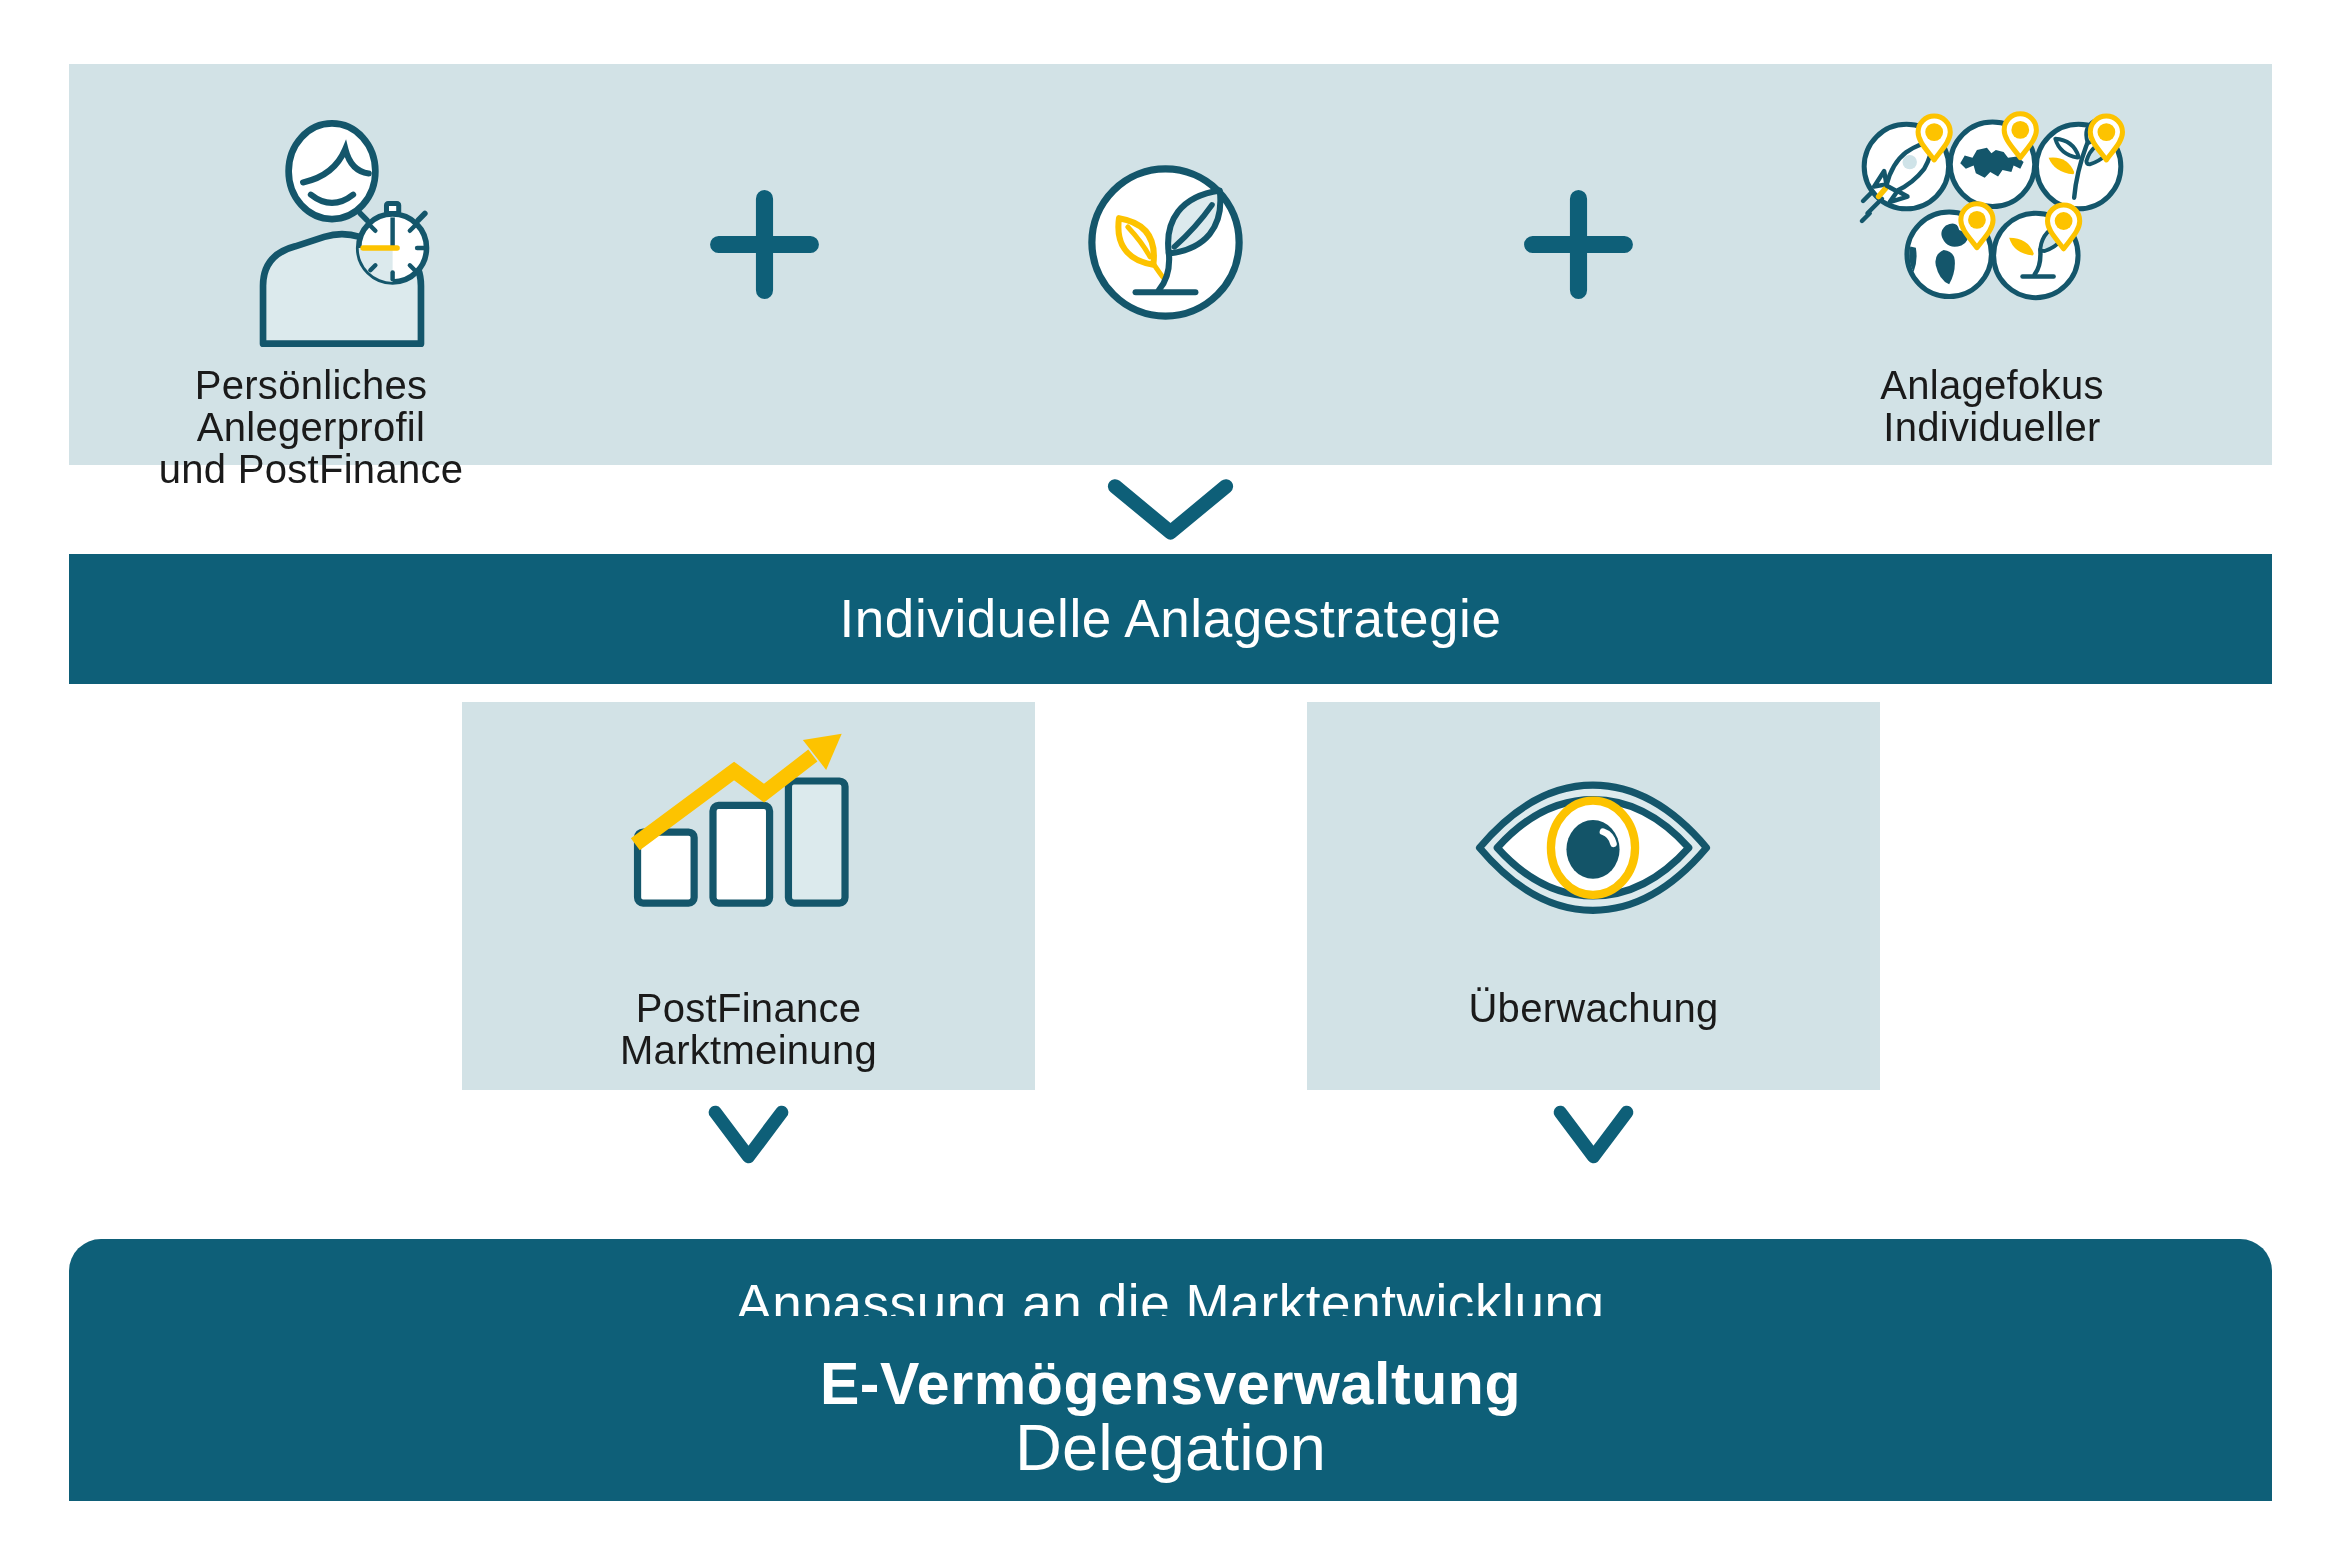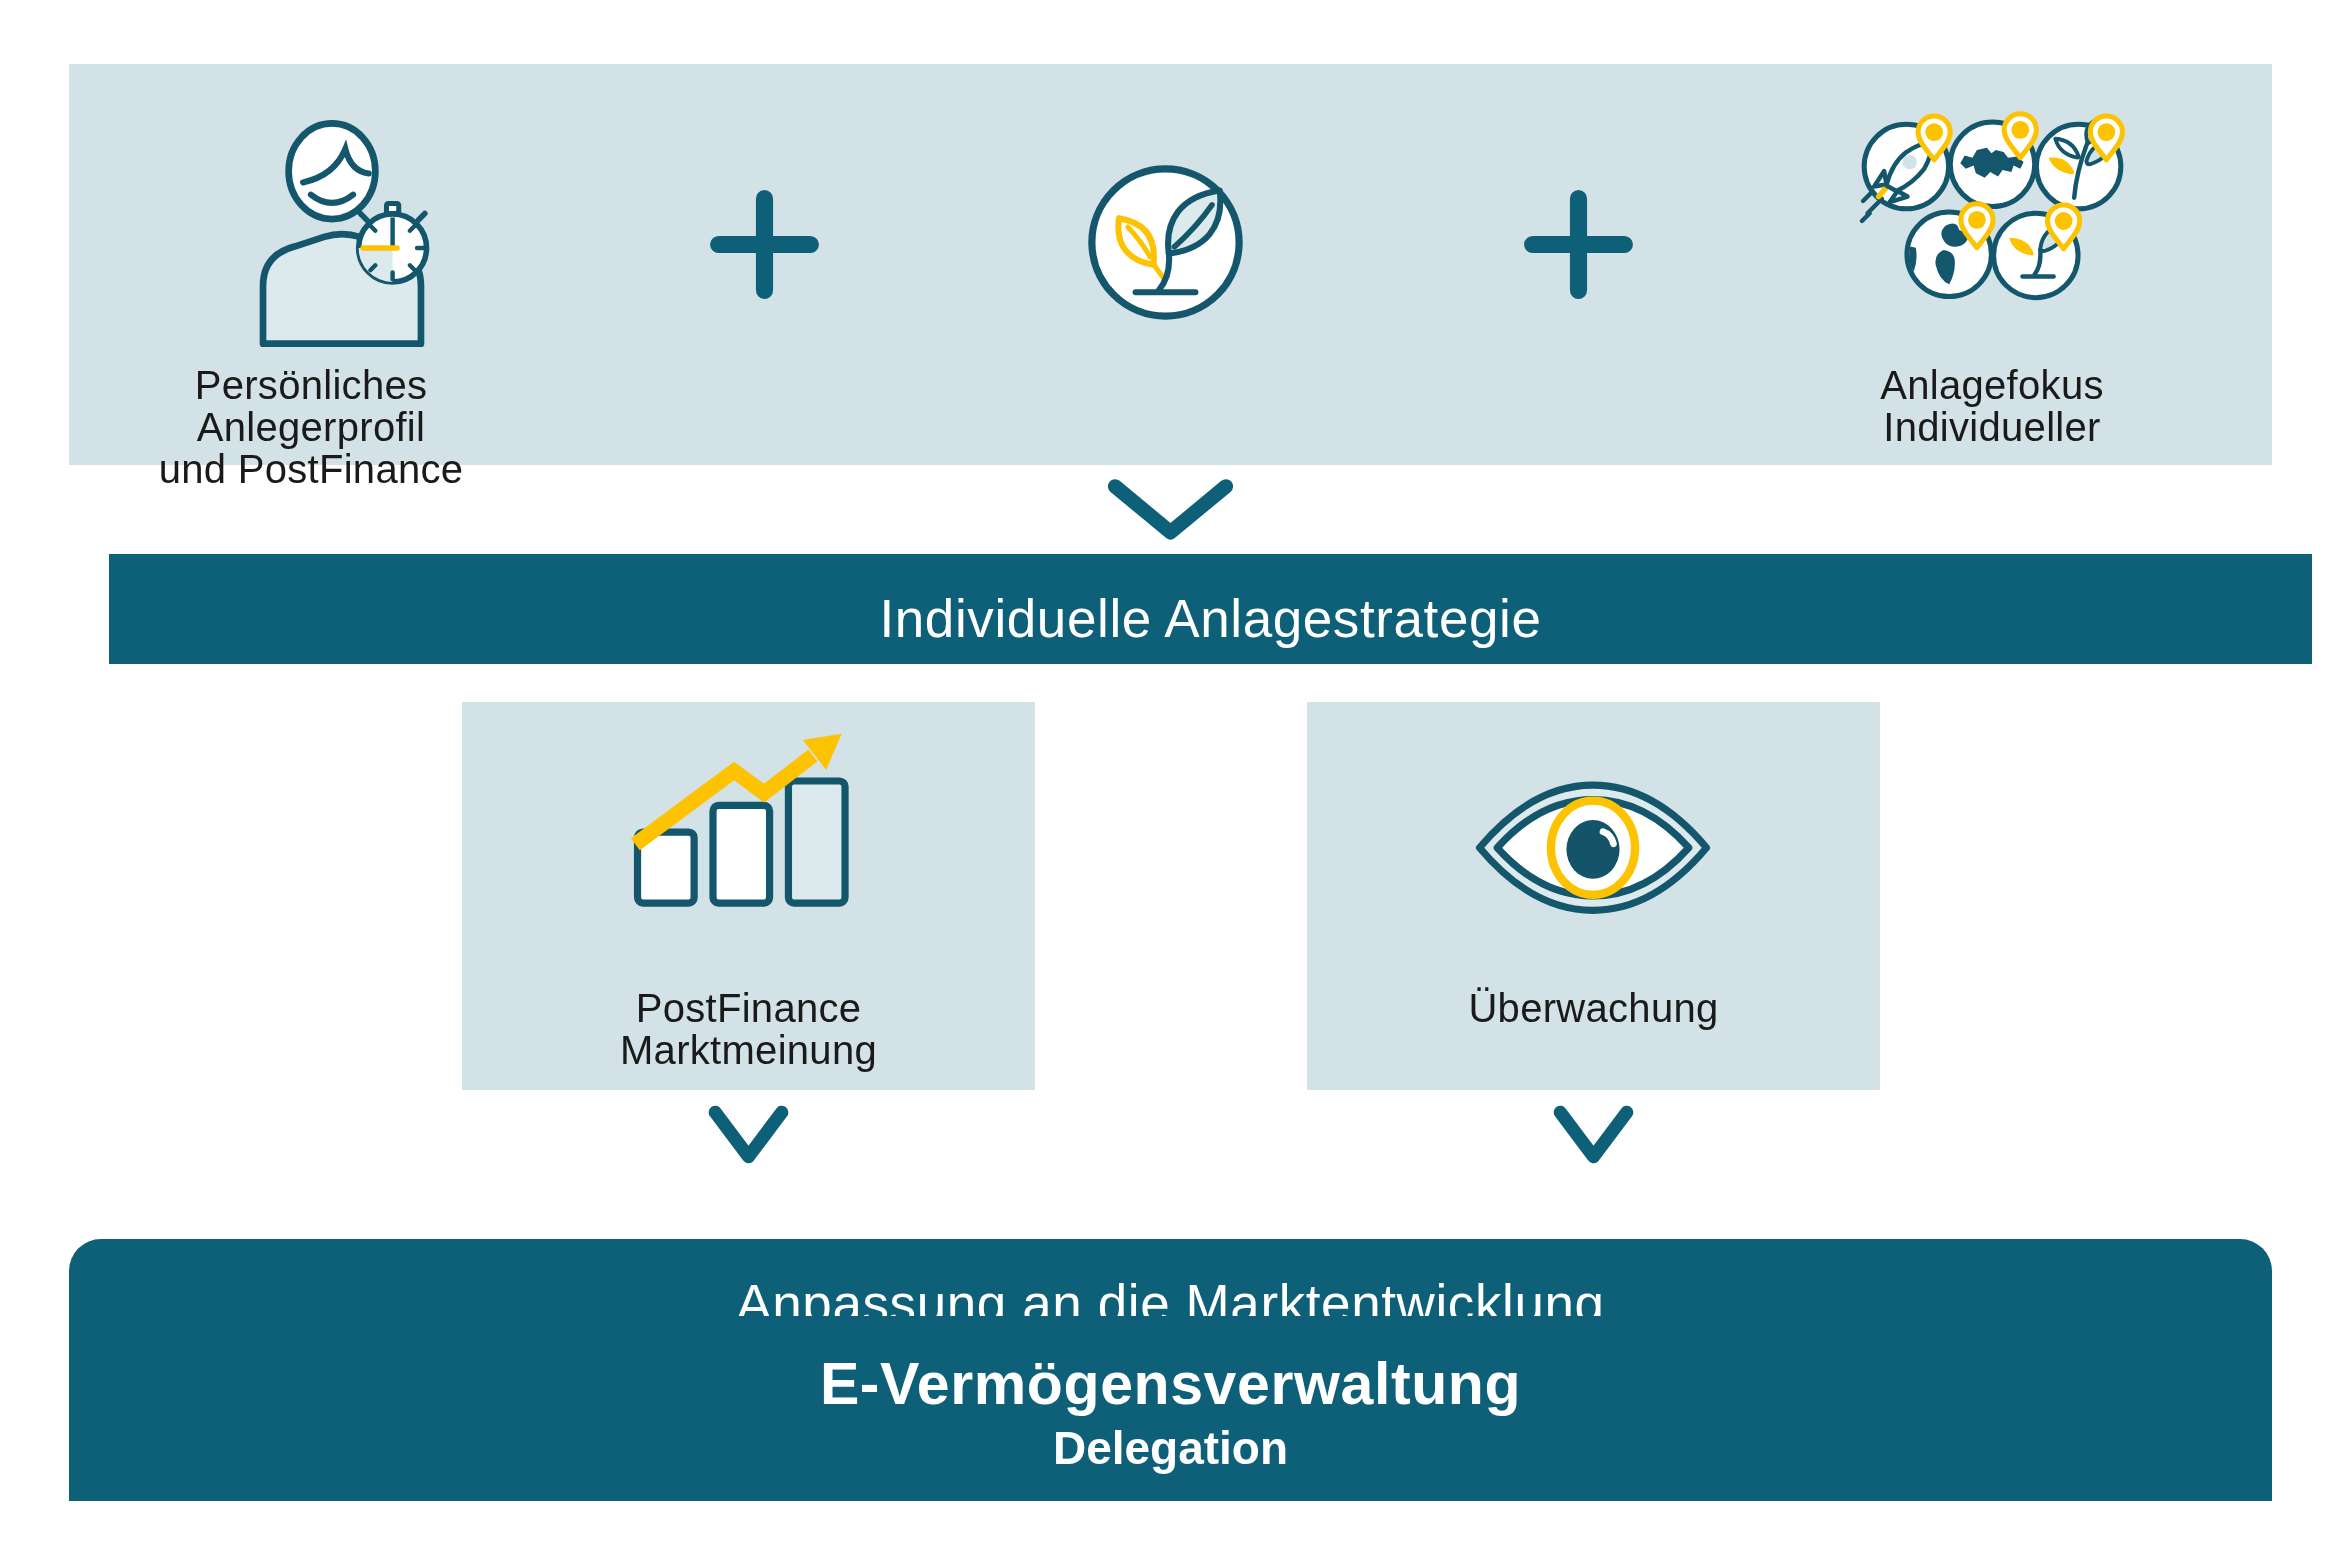--- a/index.html
+++ b/index.html
@@ -30,22 +30,22 @@
     text-align:center;
     letter-spacing:0.3px;
   }
   .product-title{
     font-size:59px;
     font-weight:700;
     line-height:65px;
     letter-spacing:0.6px;
   }
   .product-subtitle{
-    font-size:46px;
-    font-weight:700;
+    font-size:65px;
+    font-weight:400;
     line-height:62px;
   }
   svg{display:block;overflow:visible;}
 </style>
 </head>
 <body>
 
 <div id="page">
 
   <div class="abs panel" style="left:69px;top:64px;width:2203px;height:401px;"></div>
@@ -158,21 +158,21 @@
   </div>
   <div class="abs label" style="left:1809px;top:364px;width:366px;">
     <div>Anlagefokus</div>
     <div>Individueller</div>
   </div>
 
   <svg class="abs" style="left:1104px;top:475px;" width="133" height="67" viewBox="0 0 240 120">
     <polyline points="20,20 120,103 220,20" fill="none" stroke="#0E5F78" stroke-width="26" stroke-linecap="round" stroke-linejoin="round"></polyline>
   </svg>
 
-  <div class="abs band" style="left:69px;top:554px;width:2203px;height:110px;margin-left:40px;">
+  <div class="abs band" style="left:69px;top:554px;width:2203px;height:130px;">
     <div class="band-text" style="line-height:130px;">Individuelle Anlagestrategie</div>
   </div>
 
   <div class="abs panel" style="left:462px;top:702px;width:573px;height:388px;"></div>
   <div class="abs panel" style="left:1307px;top:702px;width:573px;height:388px;"></div>
 
   <svg class="abs" style="left:632px;top:721px;" width="233" height="186" viewBox="0 0 420 335">
     <rect x="10" y="200" width="102" height="128" rx="10" fill="#fff" stroke="#14566B" stroke-width="13"></rect>
     <rect x="146" y="152" width="102" height="176" rx="10" fill="#fff" stroke="#14566B" stroke-width="13"></rect>
     <rect x="282" y="108" width="102" height="220" rx="10" fill="#DCEAED" stroke="#14566B" stroke-width="13"></rect>

